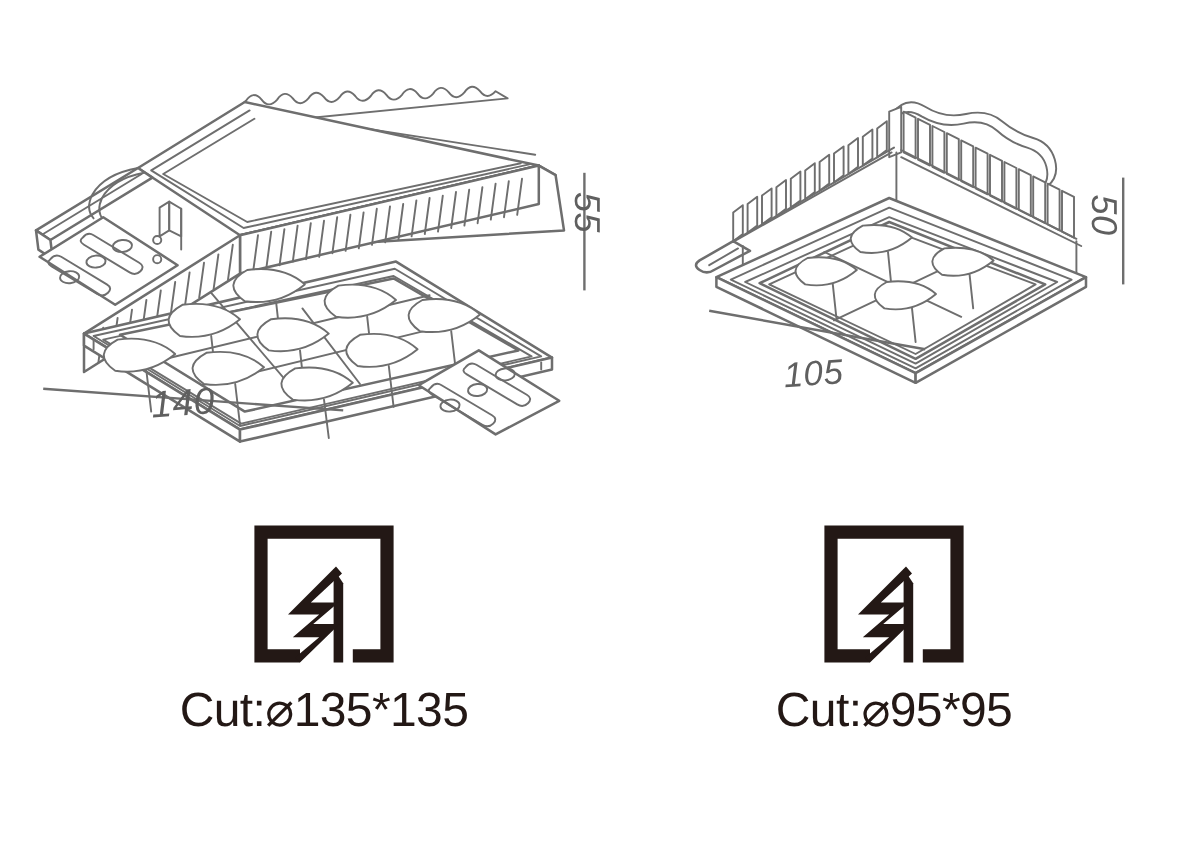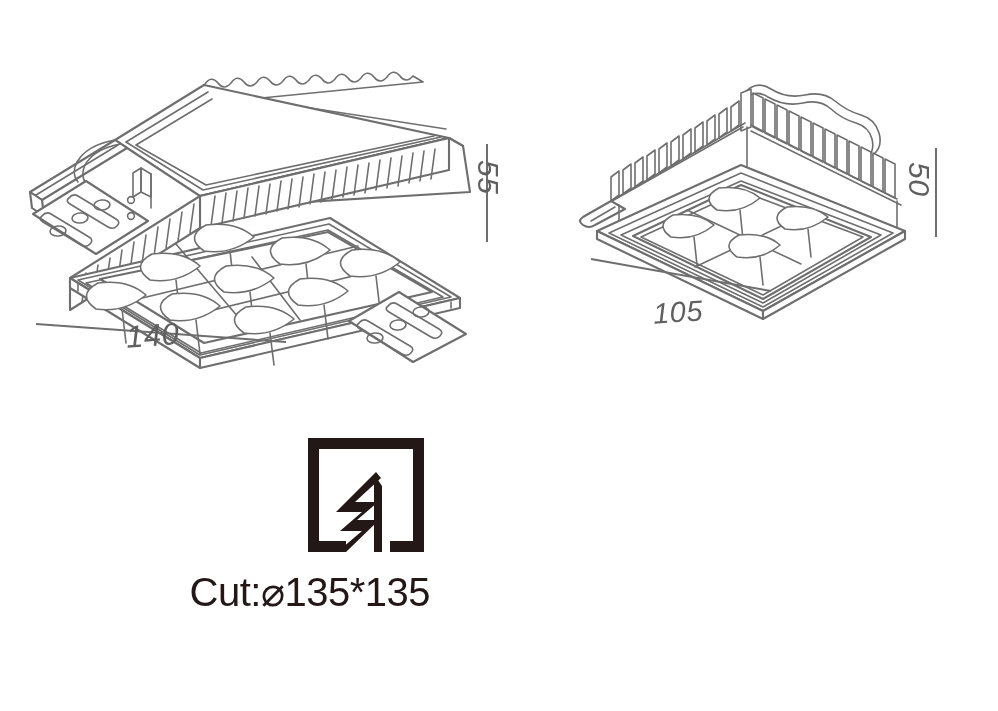--- a/index.html
+++ b/index.html
@@ -45,21 +45,21 @@
   #dim-140 { left: 126px; top: 318px; font-size: 31px; transform: rotate(-4deg); }
   #dim-105 { left: 653px; top: 296px; font-size: 29px; transform: rotate(-4deg); }
   #dim-55  { left: 505px; top: 160px; font-size: 30px; transform: rotate(90deg); transform-origin: left top; }
   #dim-50  { left: 936px; top: 162px; font-size: 30px; transform: rotate(90deg); transform-origin: left top; }
 
   
   .cut-block {
     position: absolute;
     display: flex;
     flex-direction: column;
-    align-items: flex-end;
+    align-items: center;
   }
   #cut-block-left  { left: 110px; top: 434px; width: 320px; }
   #cut-block-right { left: 600px; top: 434px; width: 290px; }
 
   .cut-icon { display: block; }
   #cut-block-left  .cut-icon { width: 128px; height: 122px; }
   #cut-block-right .cut-icon { width: 128px; height: 122px; }
 
   .cut-caption {
     margin-top: 16px;
@@ -321,14 +321,22 @@
     <svg class="cut-icon" viewBox="0 0 128 122" xmlns="http://www.w3.org/2000/svg">
 
       <path class="icon-st" d="M6 4 H122 V118 H88 V107 H111 V15 H17 V107 H44 V118 H6 Z"></path>
 
       <path class="icon-st" d="M72 40 L72 118 L80 118 L80 52 Z"></path>
       <path class="icon-st" d="M74 38 L34 78 L60 78 L38 97 L60 97 L40 114 L44 118 L77 86 L55 86 L76 68 L53 68 L79 44 Z"></path>
     </svg>
     <div class="cut-caption">Cut:⌀135*135</div>
   </div>
 
+  <div class="cut-block" id="cut-block-right">
+    <svg class="cut-icon" viewBox="0 0 128 122" xmlns="http://www.w3.org/2000/svg">
+      <path class="icon-st" d="M6 4 H122 V118 H88 V107 H111 V15 H17 V107 H44 V118 H6 Z"></path>
+      <path class="icon-st" d="M72 40 L72 118 L80 118 L80 52 Z"></path>
+      <path class="icon-st" d="M74 38 L34 78 L60 78 L38 97 L60 97 L40 114 L44 118 L77 86 L55 86 L76 68 L53 68 L79 44 Z"></path>
+    </svg>
+    <div class="cut-caption">Cut:⌀95*95</div>
+  </div>
 
 </div>
 
 </body></html>

